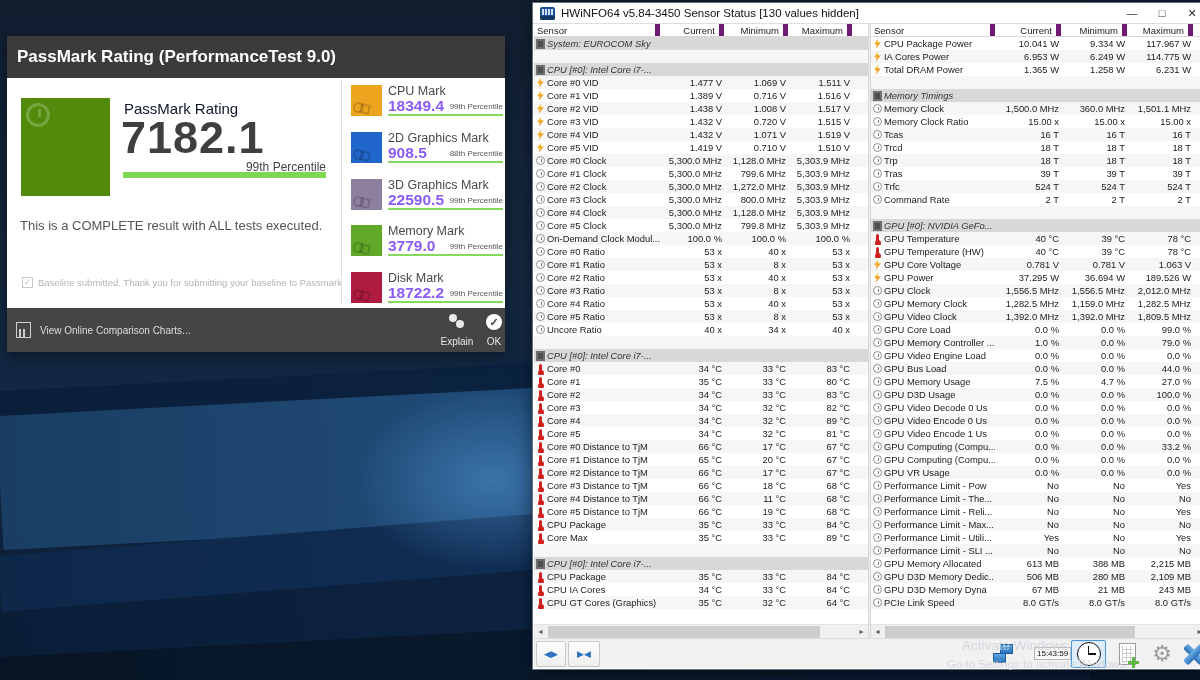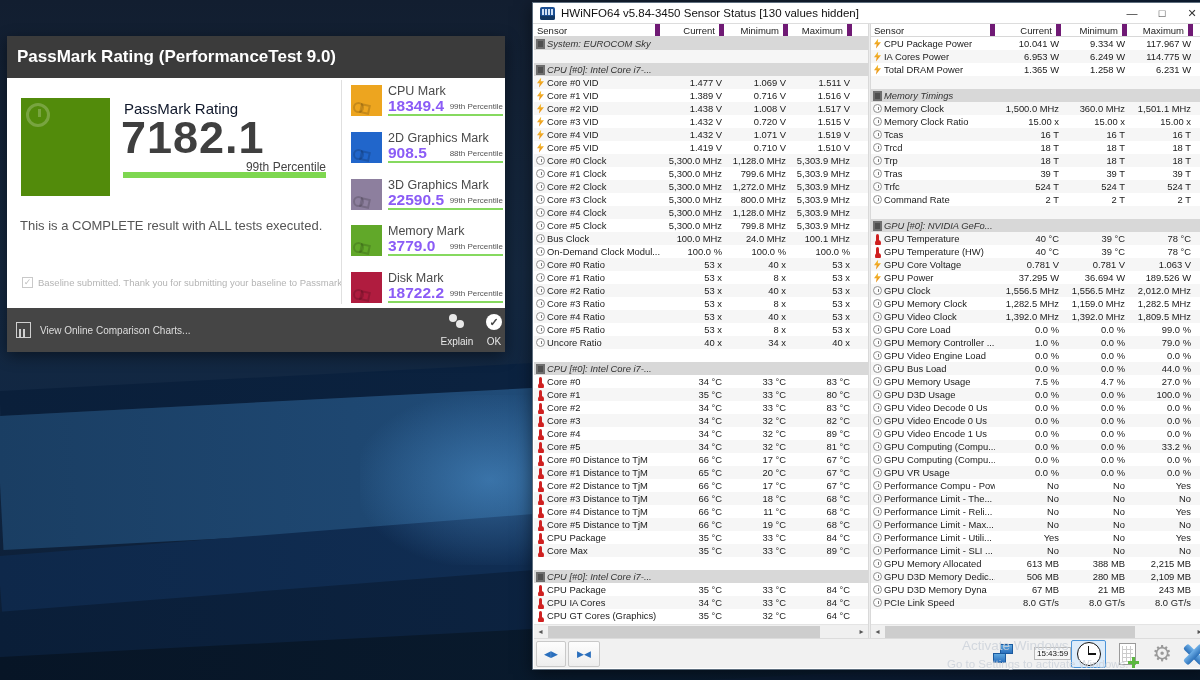--- a/index.html
+++ b/index.html
@@ -397,32 +397,20 @@
       <div class="v">5,300.0 MHz</div>
             <div class="v">799.8 MHz</div>
             <div class="v">5,303.9 MHz</div>
             <div class="pad"></div>
           </div>
           <div class="trow">
             <div class="lbl">
               <span class="icw">
                 <span class="ic-clock"></span>
               </span>
-              <span>Bus Clock</span>
-            </div>
-      <div class="v">100.0 MHz</div>
-            <div class="v">24.0 MHz</div>
-            <div class="v">100.1 MHz</div>
-            <div class="pad"></div>
-          </div>
-          <div class="trow">
-            <div class="lbl">
-              <span class="icw">
-                <span class="ic-clock"></span>
-              </span>
               <span>On-Demand Clock Modul...</span>
             </div>
       <div class="v">100.0 %</div>
             <div class="v">100.0 %</div>
             <div class="v">100.0 %</div>
             <div class="pad"></div>
           </div>
           <div class="trow">
             <div class="lbl">
               <span class="icw">
@@ -1122,21 +1110,21 @@
       <div class="v">0.0 %</div>
             <div class="v">0.0 %</div>
             <div class="v">0.0 %</div>
             <div class="pad"></div>
           </div>
           <div class="trow">
             <div class="lbl">
               <span class="icw">
                 <span class="ic-clock"></span>
               </span>
-              <span>Performance Compu - Pow</span>
+              <span>Performance Limit - Pow</span>
             </div>
       <div class="v">No</div>
             <div class="v">No</div>
             <div class="v">Yes</div>
             <div class="pad"></div>
           </div>
           <div class="trow">
             <div class="lbl">
               <span class="icw">
                 <span class="ic-clock"></span>

